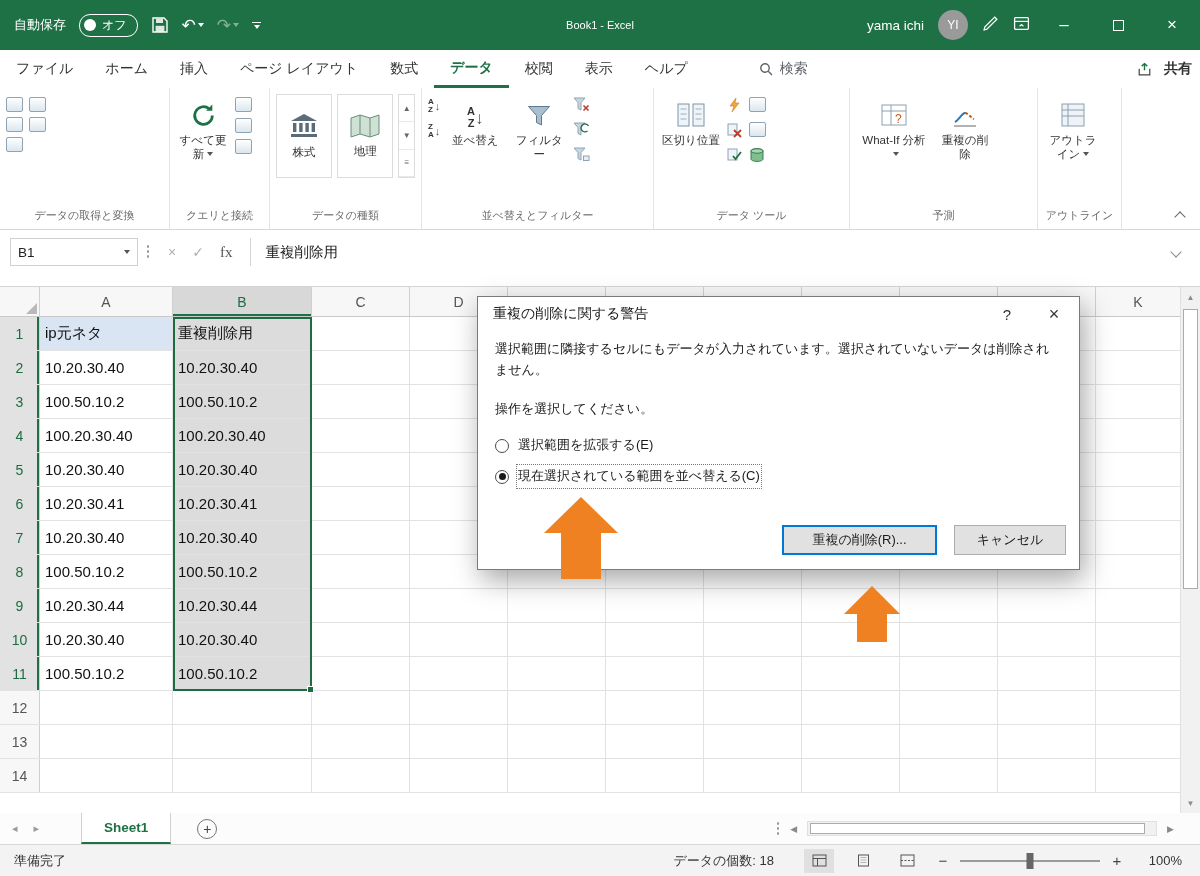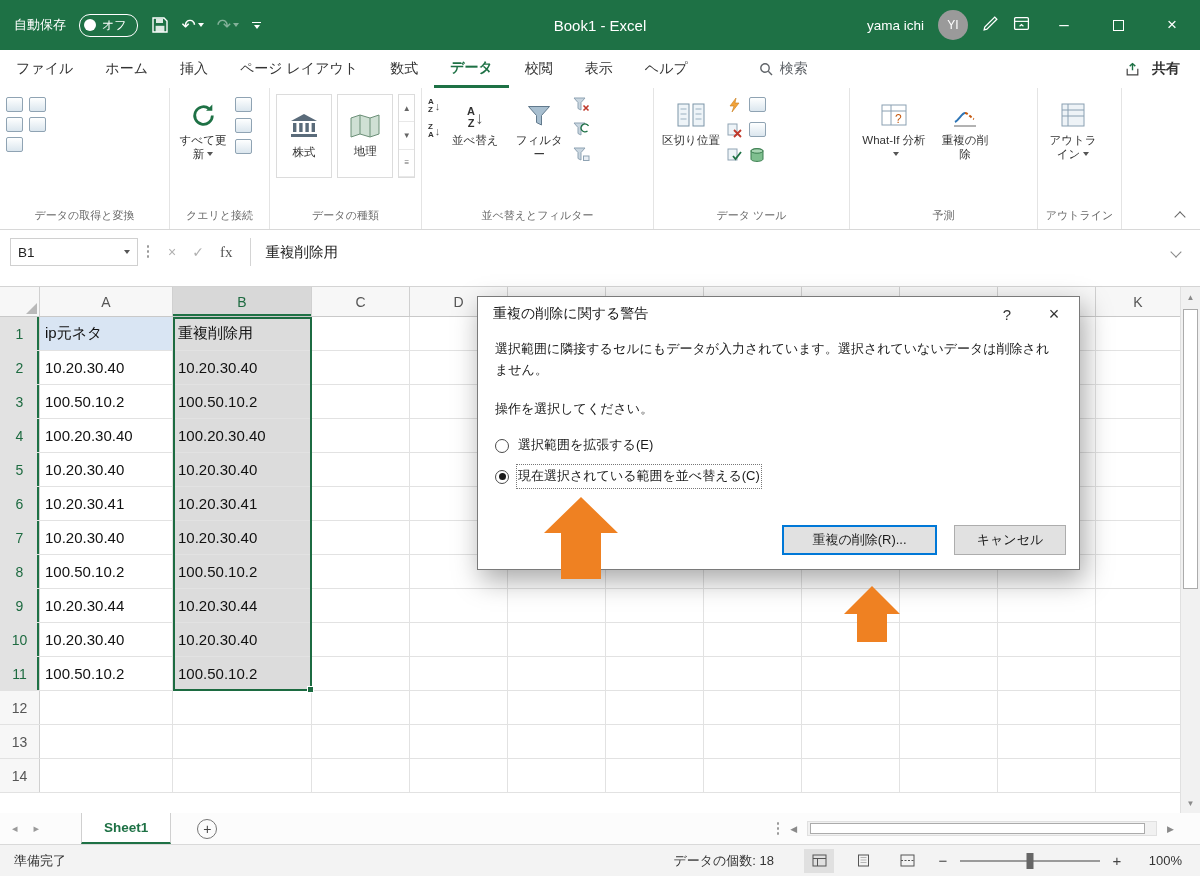--- a/index.html
+++ b/index.html
@@ -13,33 +13,33 @@
   .as-label { font-size:13px; }
   .as-toggle { display:inline-flex; align-items:center; gap:6px; border:1px solid #fff; border-radius:11px; padding:2px 10px 2px 4px; font-size:12px; cursor:default; }
   .as-knob { width:12px; height:12px; border-radius:50%; background:#fff; display:inline-block; }
   .tb-btn { display:inline-flex; align-items:center; gap:2px; font-size:16px; line-height:1; }
   .tb-btn .glyph { font-size:17px; }
   .dim { opacity:.45; }
   .car { width:0; height:0; border-left:3.5px solid transparent; border-right:3.5px solid transparent; border-top:4px solid #555; display:inline-block; }
   .car.w { border-top-color:#fff; }
   .qat-custom { display:inline-flex; flex-direction:column; align-items:center; gap:2px; }
   .qat-custom .bar { width:9px; height:0; border-top:1.5px solid #fff; }
-  .tb-center { position:absolute; left:0; right:0; text-align:center; font-size:15px; pointer-events:none; }
+  .tb-center { position:absolute; left:0; right:0; text-align:center; font-size:11px; pointer-events:none; }
   .tb-right { margin-left:auto; display:flex; align-items:center; gap:14px; padding-right:8px; z-index:2; }
   .tb-user { font-size:13.5px; }
   .tb-avatar { width:30px; height:30px; border-radius:50%; background:#9a9a9a; color:#fff; font-size:12px; display:flex; align-items:center; justify-content:center; }
   .winbtn { width:40px; height:50px; display:flex; align-items:center; justify-content:center; font-size:17px; }
   .maxbox { width:11px; height:11px; border:1.3px solid #fff; display:inline-block; }
 
   
   .tabrow { position:absolute; left:0; top:50px; width:1200px; height:38px; background:#fff; display:flex; align-items:stretch; }
   .rtab { display:flex; align-items:center; padding:0 16px; font-size:14px; color:#333; cursor:default; }
   .rtab.active { color:#1e7145; font-weight:bold; border-bottom:3px solid #1e7145; }
   .searchbox { display:flex; align-items:center; gap:7px; margin-left:55px; color:#5f6368; font-size:14px; }
-  .sharebox { margin-left:auto; margin-right:20px; display:flex; align-items:center; gap:12px; font-size:14px; color:#333; font-weight:bold; }
+  .sharebox { margin-left:auto; margin-right:8px; display:flex; align-items:center; gap:12px; font-size:14px; color:#333; font-weight:bold; }
 
   
   .ribbon { position:absolute; left:0; top:88px; width:1200px; height:142px; background:#fff; border-bottom:1px solid #d8d8d8; display:flex; }
   .rgroup { height:100%; border-right:1px solid #e4e4e4; display:flex; flex-direction:column; flex:none; }
   .rgc { flex:1; display:flex; align-items:flex-start; padding:6px 6px 0 6px; gap:5px; }
   .rgl { height:22px; text-align:center; font-size:11px; color:#6a6a6a; line-height:16px; white-space:nowrap; overflow:hidden; }
   .bigbtn { display:flex; flex-direction:column; align-items:center; text-align:center; font-size:11.5px; color:#333; padding:3px 2px; gap:4px; line-height:1.25; }
   .bigbtn .bicon { height:32px; display:flex; align-items:flex-end; }
   .blabel { display:inline; word-break:break-all; }
   .blabel .car { margin-left:3px; vertical-align:2px; }

